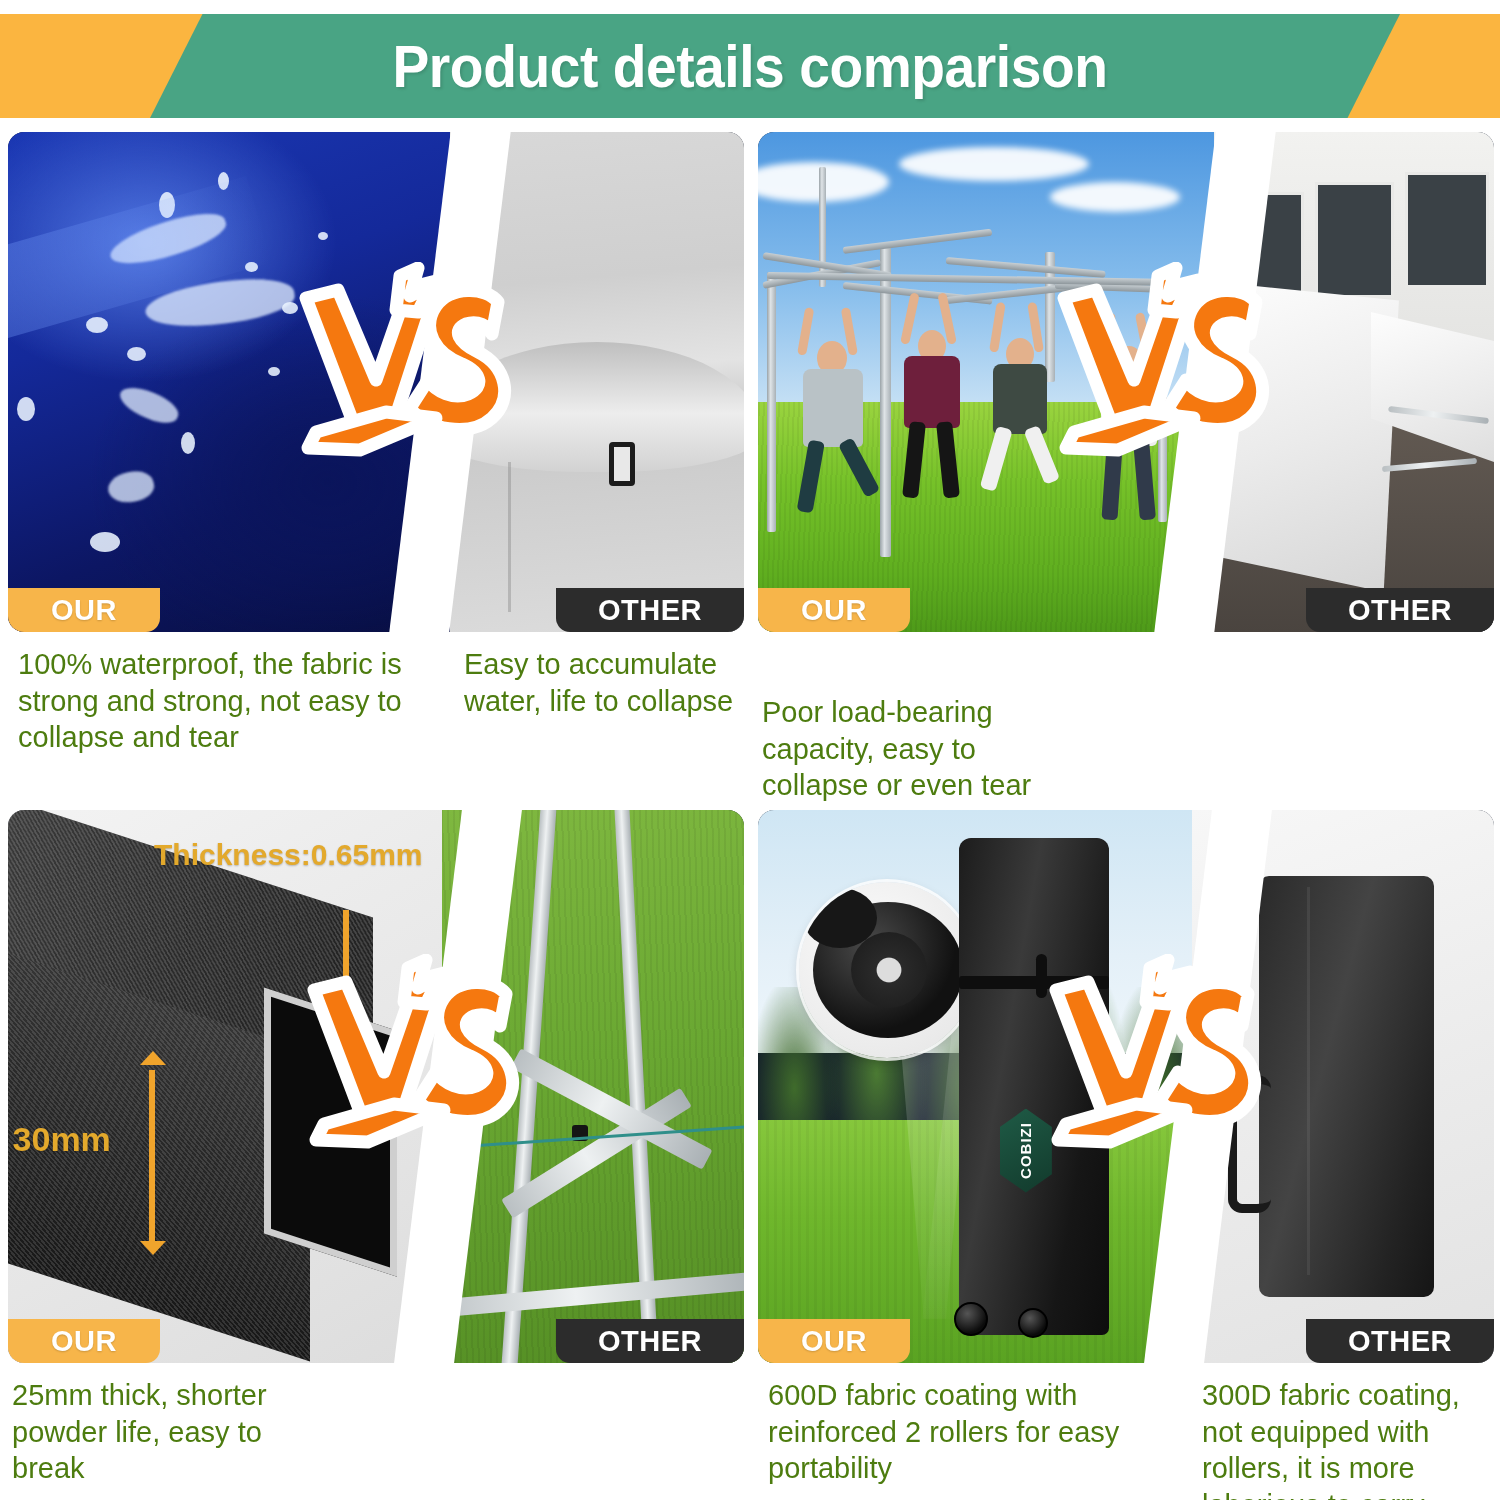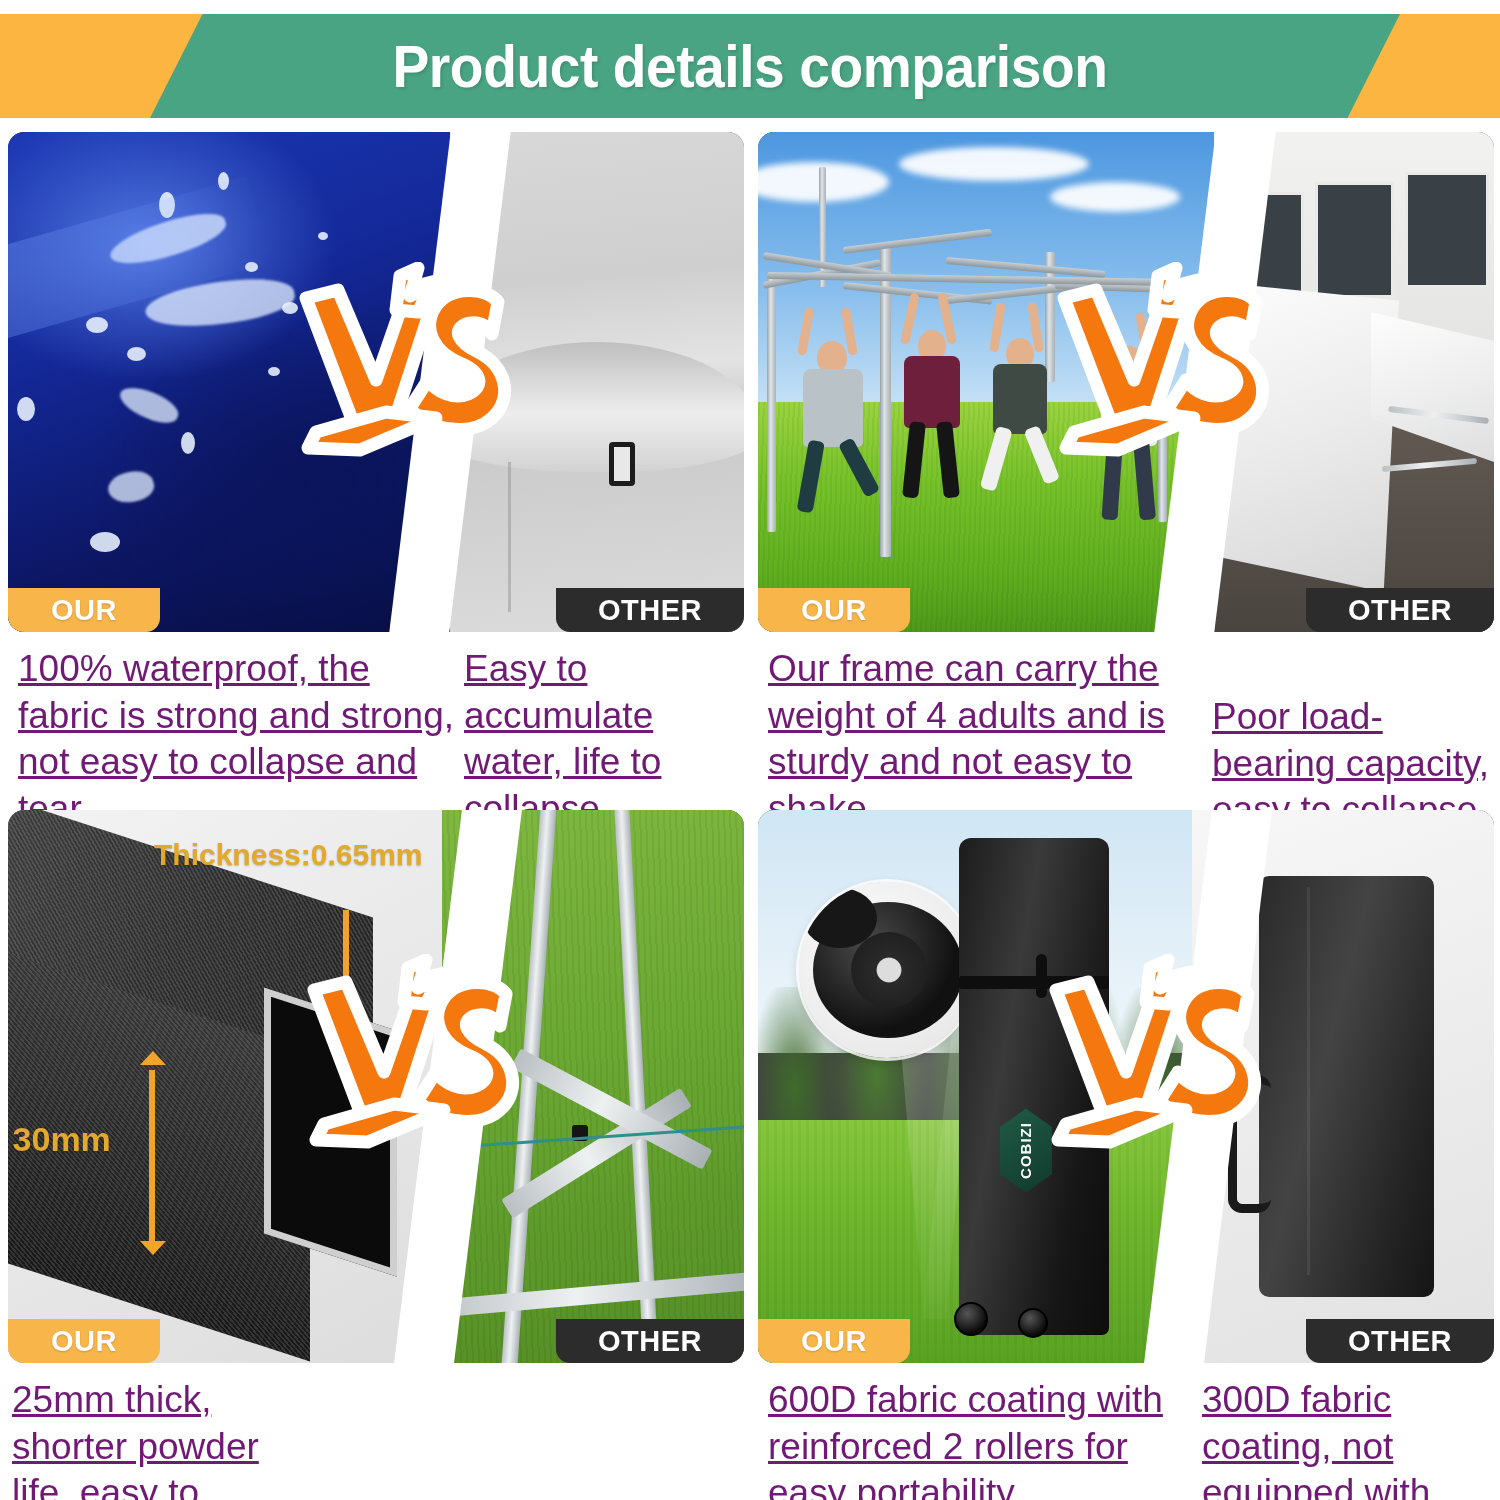--- a/index.html
+++ b/index.html
@@ -49,21 +49,21 @@
   .quad{position:absolute;}
   .q1{left:8px;top:0px;width:736px;}
   .q2{left:758px;top:0px;width:736px;}
   .q3{left:8px;top:678px;width:736px;}
   .q4{left:758px;top:678px;width:736px;}
 
   
   .stage{
     position:relative;width:736px;height:500px;
     border-radius:16px;overflow:hidden;
-    background:#404040;
+    background:#0f172a;
   }
   .q3 .stage,.q4 .stage{height:553px;}
 
   .half-left{position:absolute;left:0;top:0;width:62%;height:100%;overflow:hidden;}
   .half-right{position:absolute;right:0;top:0;width:40%;height:100%;overflow:hidden;}
   .split-wedge{
     position:absolute;top:0;height:100%;width:60px;left:56%;
     background:#ffffff;
     transform:skewX(-7deg);
     z-index:6;
@@ -87,21 +87,21 @@
     background:#2C2C2C;
     border-bottom-left-radius:14px;
   }
 
   
   .captions{
     position:relative;width:736px;margin-top:14px;
     display:flex;
   }
   .cap{
-    font-size:37px;line-height:1.26;color:#701a75;text-decoration:underline;
+    font-size:29px;line-height:1.26;color:#4d7c0f;
   }
   .cap-left{width:452px;padding-left:10px;box-sizing:border-box;}
   .cap-right{width:284px;padding-left:4px;box-sizing:border-box;}
   .q4 .cap-left{width:440px;}
   .q4 .cap-right{width:296px;}
   .q2 .cap-left{width:450px;}
   .q2 .cap-right{width:286px;margin-top:48px;}
 
   
   .vs{
@@ -387,21 +387,20 @@
           <path d="M110 14 L128 6 L120 34 L142 22 L128 50 L106 48 Z"></path>
           <path d="M26 170 L96 150 L146 156 L70 188 L18 186 Z"></path>
         </g>
       </svg>
 
       <div class="badge badge-our">OUR</div>
       <div class="badge badge-other">OTHER</div>
     </div>
 
     <div class="captions">
-      <div class="cap cap-left">Our frame can carry the weight of 4 adults and is sturdy and not easy to shake</div>
       <div class="cap cap-right">Poor load-bearing capacity, easy to collapse or even tear</div>
     </div>
   </div>
 
   <div class="quad q3">
     <div class="stage">
 
       <div class="half-left" style="width:62%;">
         <div class="tube-bg"></div>
         <div class="tube-top"></div>

